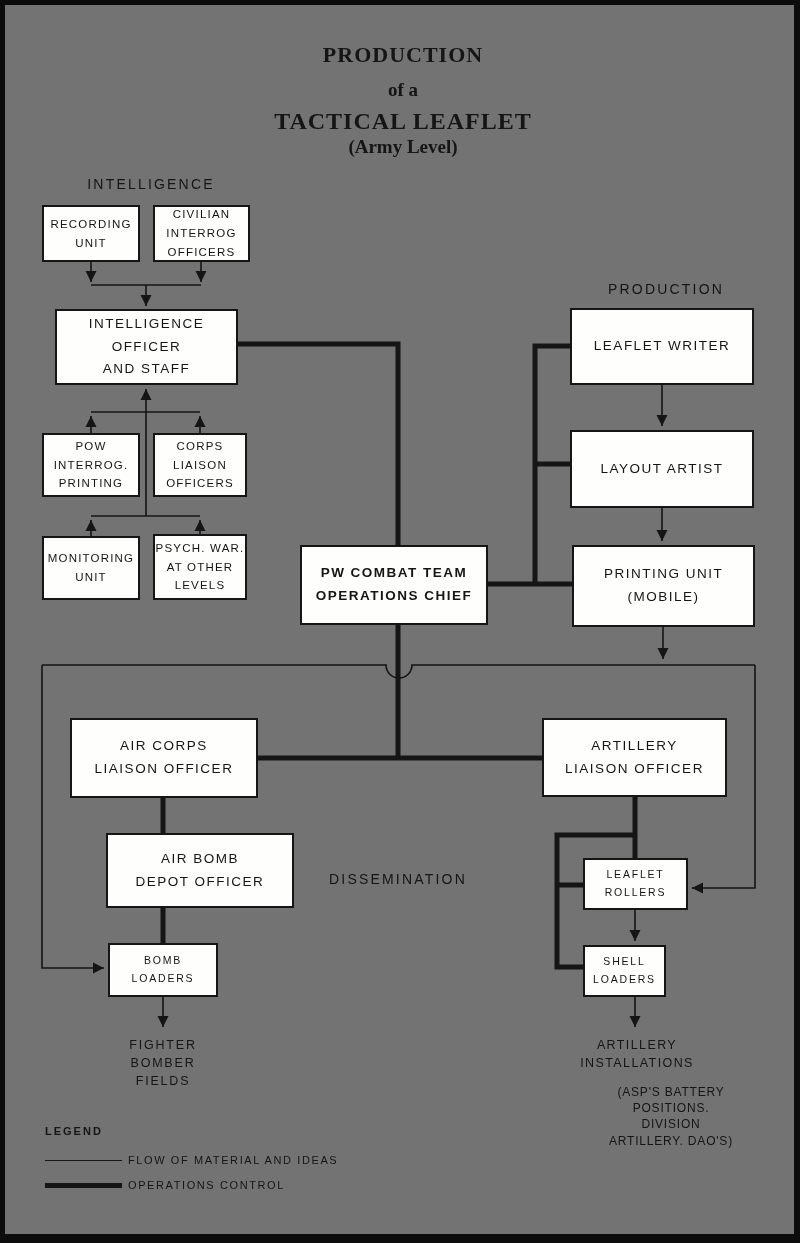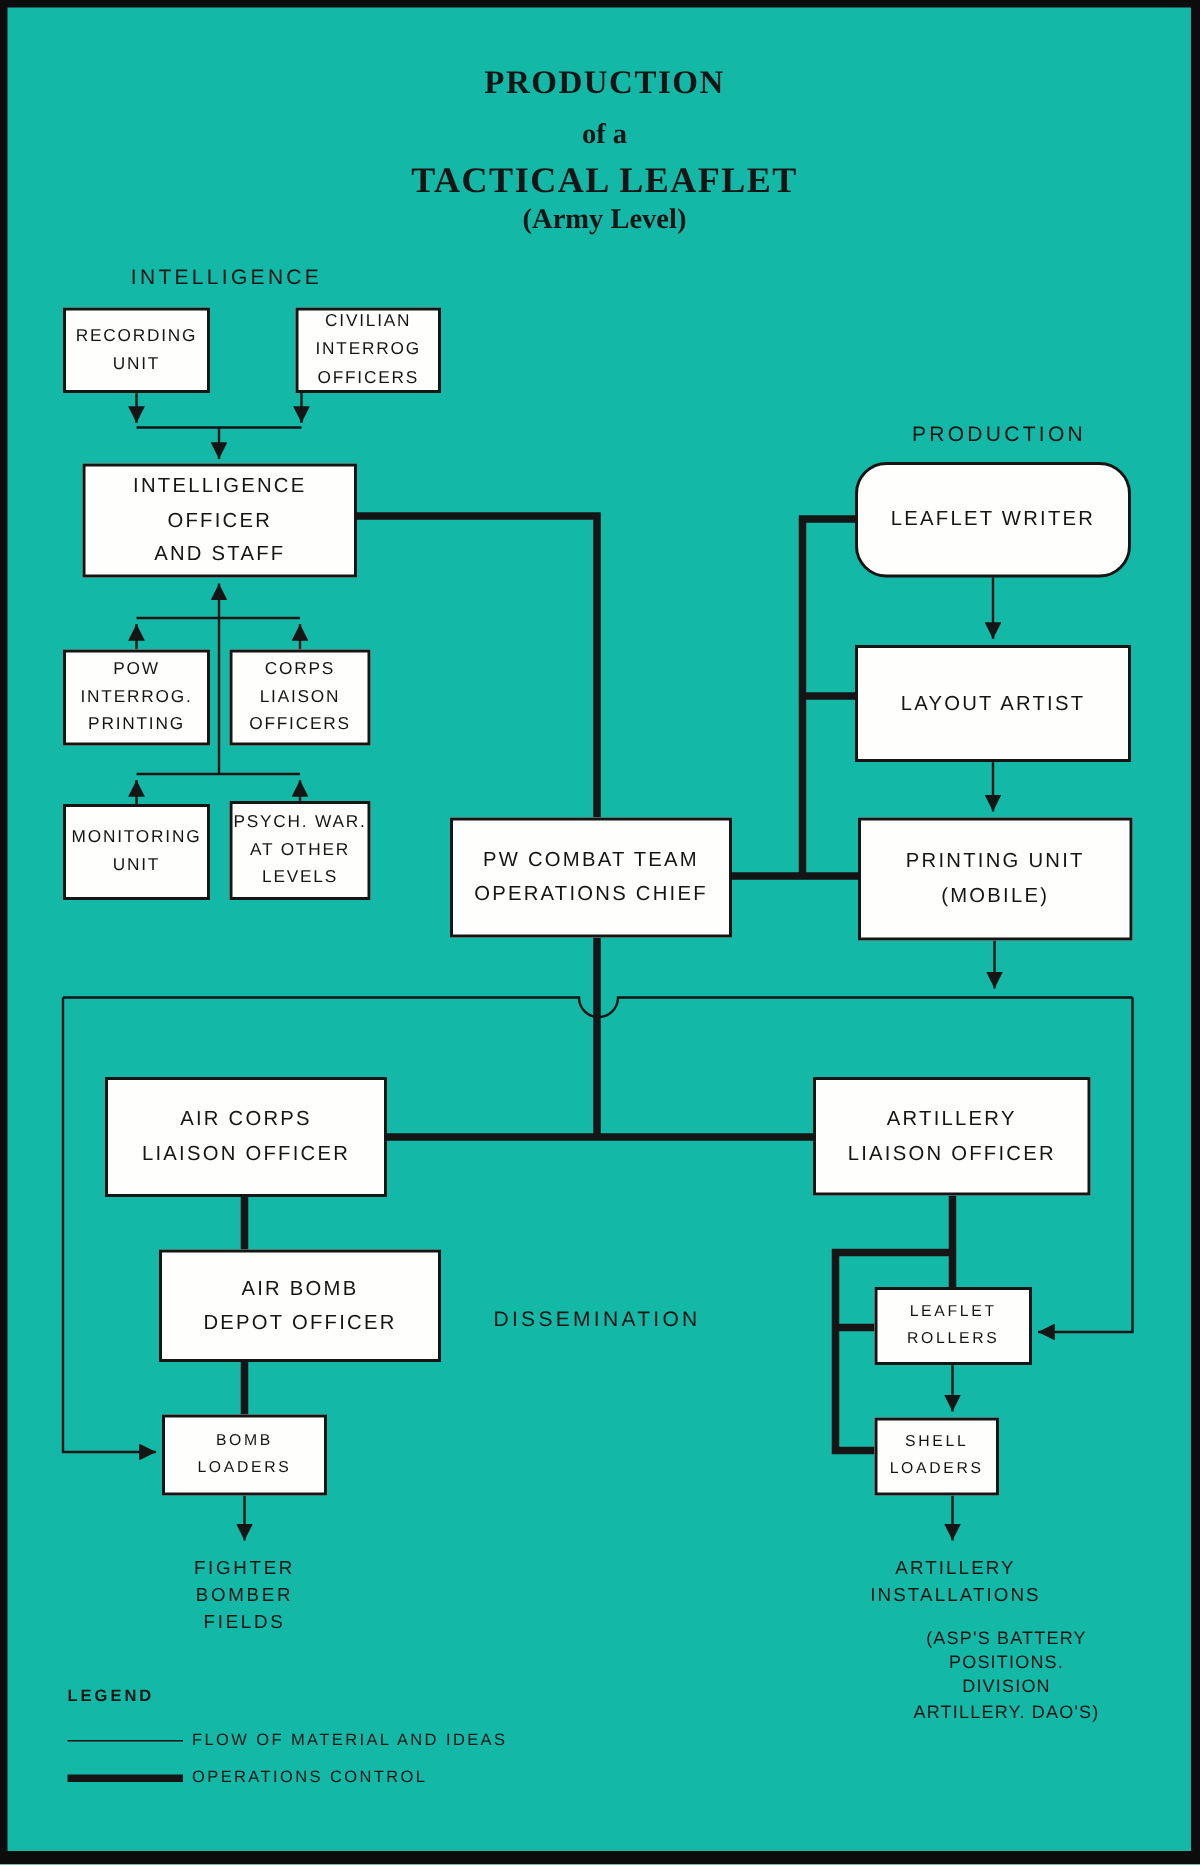--- a/index.html
+++ b/index.html
@@ -1,18 +1,18 @@
 <!DOCTYPE html>
 <html><head>
 <meta charset="utf-8">
 <style>
   html,body { margin:0; padding:0; background:#e8e8e4; }
   .page {
     position:relative; width:800px; height:1243px;
-    background:#14b8a6; overflow:hidden;
+    background:#737373; overflow:hidden;
     font-family:"Liberation Sans", sans-serif; color:#151515;
   }
   .frame {
     position:absolute; inset:0; pointer-events:none;
     border:5px solid #0c0c0c; border-right-width:6px; border-bottom-width:9px;
   }
   svg.wires { position:absolute; left:0; top:0; }
   .box {
     position:absolute; box-sizing:border-box;
     border:2px solid #151515; background:#fefefc;
@@ -104,42 +104,42 @@
     <div class="title-l3">TACTICAL LEAFLET</div>
     <div class="title-l4">(Army Level)</div>
   </div>
 
   <div class="label centered section-heading" style="left:151px; top:176px;">INTELLIGENCE</div>
   <div class="label centered section-heading" style="left:666px; top:281px;">PRODUCTION</div>
   <div class="label centered section-heading" style="left:398px; top:871px;">DISSEMINATION</div>
 
   <div class="box box-sm" style="left:42px; top:205px; width:98px; height:57px;">RECORDING
 UNIT</div>
-  <div class="box box-sm" style="left:153px; top:205px; width:97px; height:57px;margin-left:44px;">CIVILIAN
+  <div class="box box-sm" style="left:153px; top:205px; width:97px; height:57px;">CIVILIAN
 INTERROG
 OFFICERS</div>
   <div class="box box-lg" style="left:55px; top:309px; width:183px; height:76px;">INTELLIGENCE
 OFFICER
 AND STAFF</div>
   <div class="box box-sm" style="left:42px; top:433px; width:98px; height:64px;">POW
 INTERROG.
 PRINTING</div>
   <div class="box box-sm" style="left:153px; top:433px; width:94px; height:64px;">CORPS
 LIAISON
 OFFICERS</div>
   <div class="box box-sm" style="left:42px; top:536px; width:98px; height:64px;">MONITORING
 UNIT</div>
   <div class="box box-sm" style="left:153px; top:534px; width:94px; height:66px;">PSYCH. WAR.
 AT OTHER
 LEVELS</div>
 
-  <div class="box box-lg" style="left:300px; top:545px; width:188px; height:80px;">PW COMBAT TEAM
+  <div class="box box-lg" style="left:300px; top:545px; width:188px; height:80px;font-weight:bold;">PW COMBAT TEAM
 OPERATIONS CHIEF</div>
 
-  <div class="box box-lg" style="left:570px; top:308px; width:184px; height:77px;border-radius:21px;">LEAFLET WRITER</div>
+  <div class="box box-lg" style="left:570px; top:308px; width:184px; height:77px;">LEAFLET WRITER</div>
   <div class="box box-lg" style="left:570px; top:430px; width:184px; height:78px;">LAYOUT ARTIST</div>
   <div class="box box-lg" style="left:572px; top:545px; width:183px; height:82px;">PRINTING UNIT
 (MOBILE)</div>
 
   <div class="box box-lg" style="left:70px; top:718px; width:188px; height:80px;">AIR CORPS
 LIAISON OFFICER</div>
   <div class="box box-lg" style="left:542px; top:718px; width:185px; height:79px;">ARTILLERY
 LIAISON OFFICER</div>
   <div class="box box-lg" style="left:70px; top:833px; width:188px; height:75px;margin-left:36px;">AIR BOMB
 DEPOT OFFICER</div>

